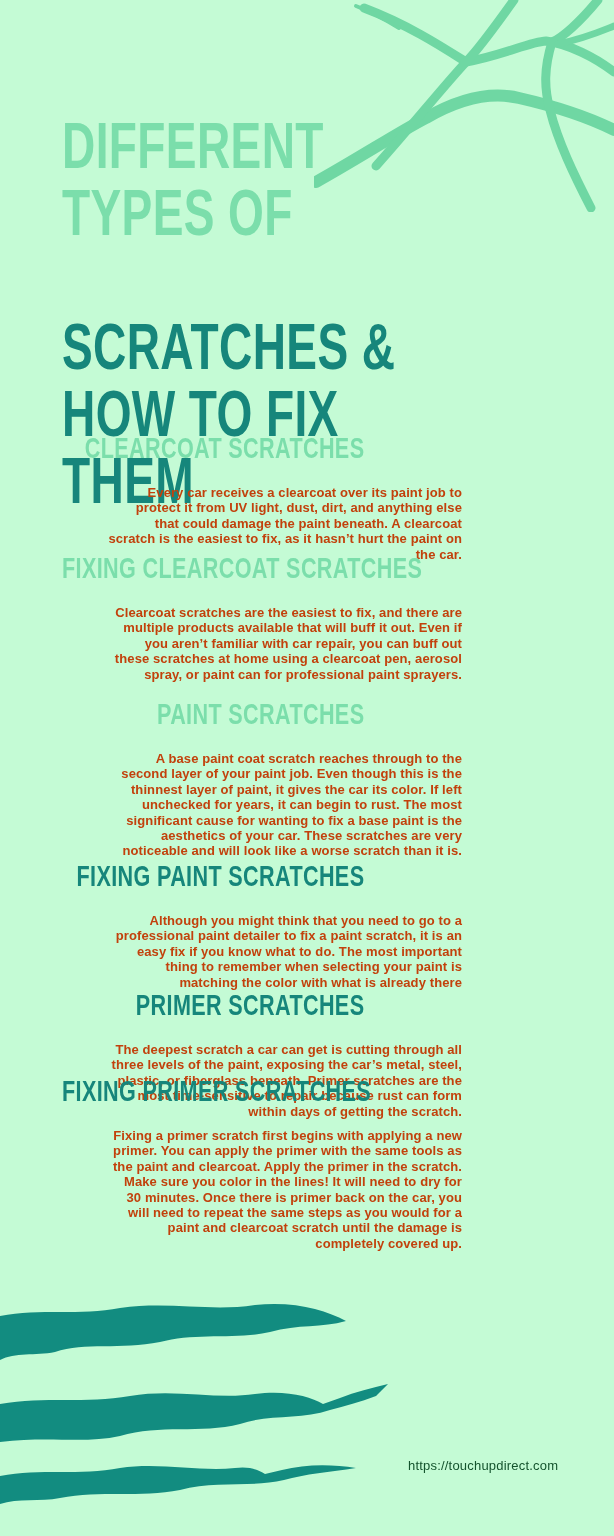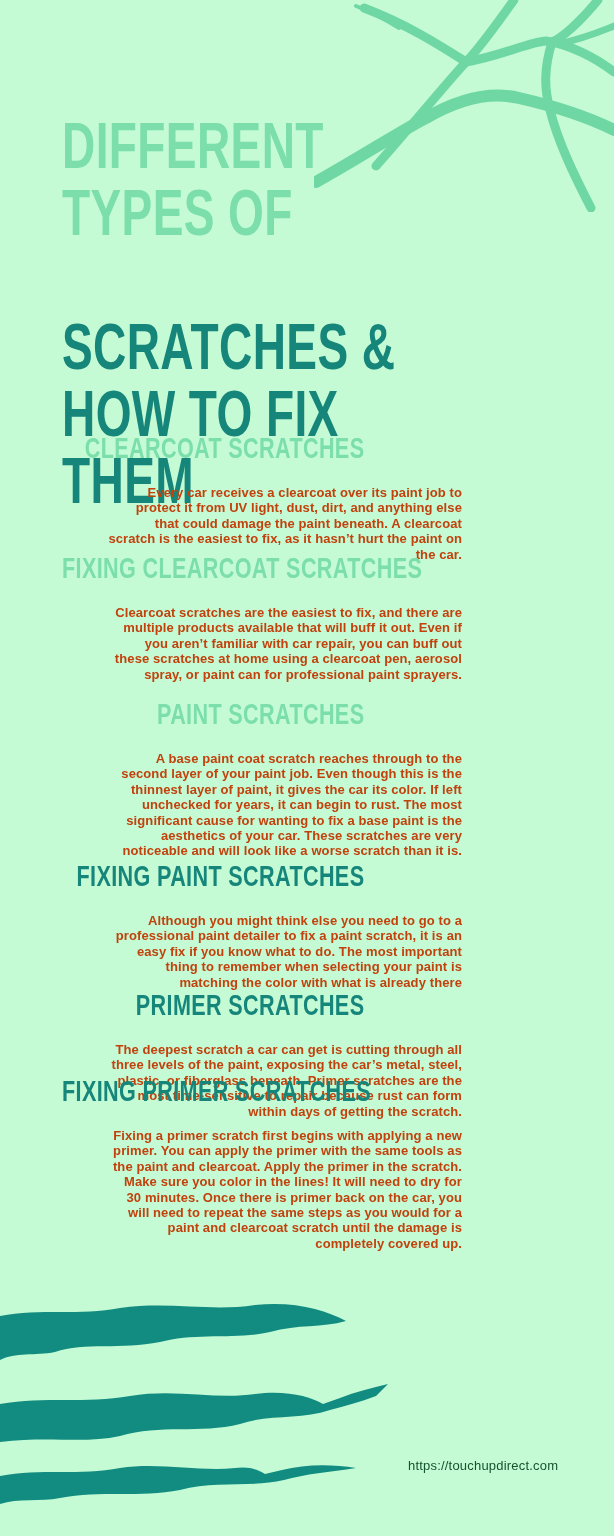--- a/index.html
+++ b/index.html
@@ -103,21 +103,21 @@
 second layer of your paint job. Even though this is the
 thinnest layer of paint, it gives the car its color. If left
 unchecked for years, it can begin to rust. The most
 significant cause for wanting to fix a base paint is the
 aesthetics of your car. These scratches are very
 noticeable and will look like a worse scratch than it is.</p>
   </section>
 
   <section class="sec sec-4">
     <h2 class="dark">FIXING PAINT SCRATCHES</h2>
-    <p>Although you might think else you need to go to a
+    <p>Although you might think that you need to go to a
 professional paint detailer to fix a paint scratch, it is an
 easy fix if you know what to do. The most important
 thing to remember when selecting your paint is
 matching the color with what is already there</p>
   </section>
 
   <section class="sec sec-5">
     <h2 class="dark">PRIMER SCRATCHES</h2>
     <p>The deepest scratch a car can get is cutting through all
 three levels of the paint, exposing the car’s metal, steel,

